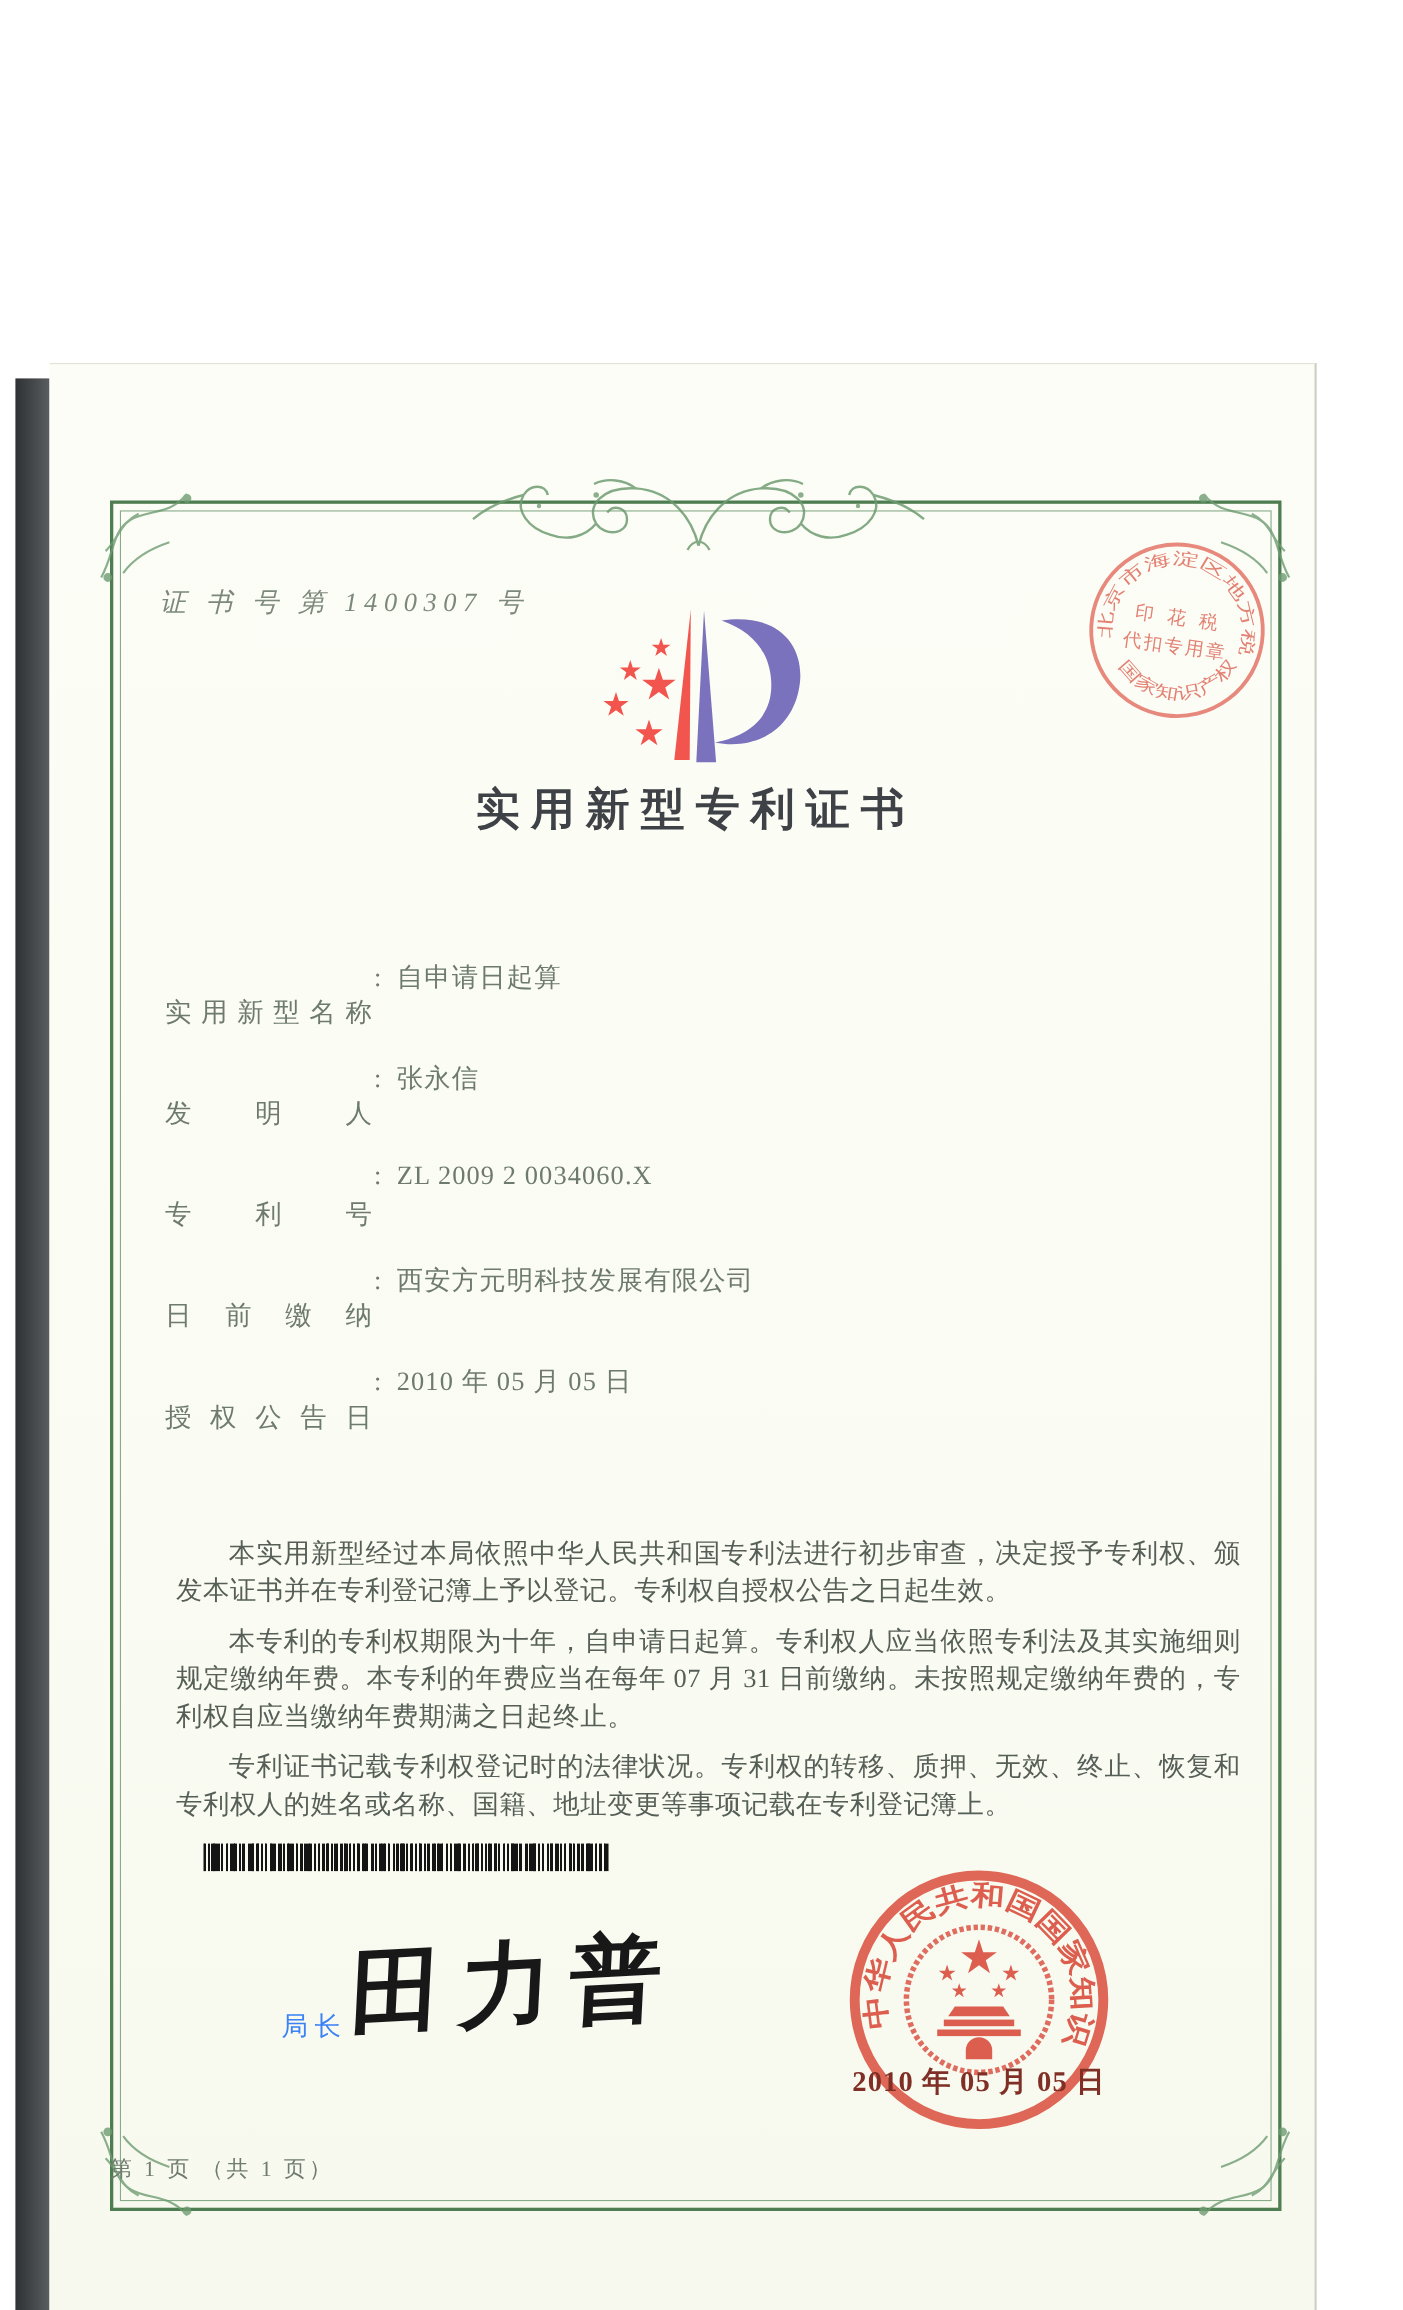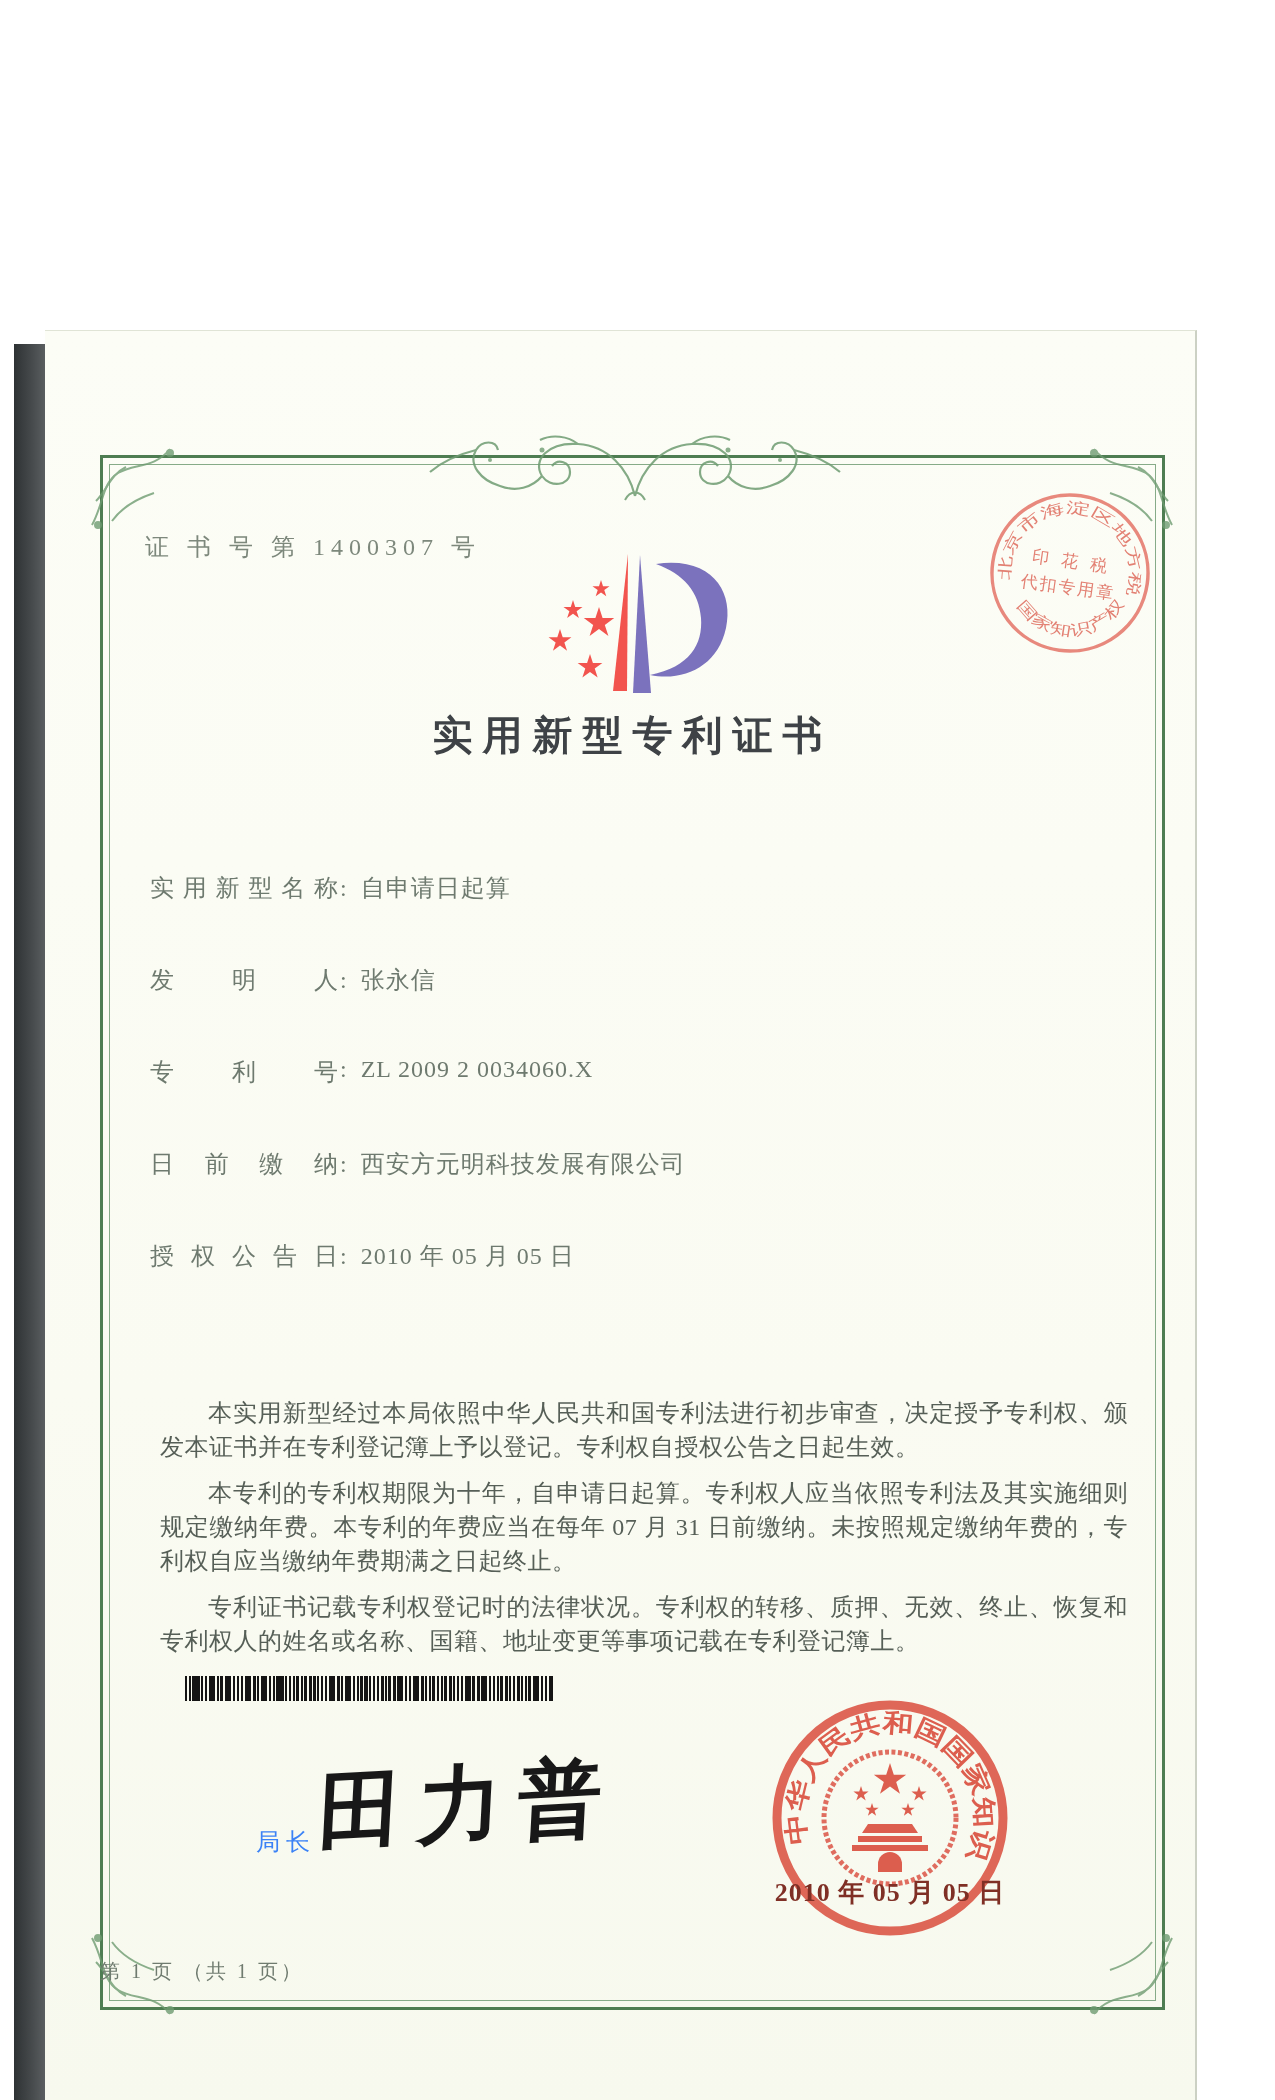--- a/index.html
+++ b/index.html
@@ -23,31 +23,31 @@
     border:3px solid #4e7d52;box-sizing:border-box;
   }
   .frame-inner{
     position:absolute;left:6px;top:6px;right:6px;bottom:6px;
     border:1px solid #86ab88;
   }
   .ornament{position:absolute;pointer-events:none;}
   
   .cert-number{
     position:absolute;left:145px;top:531px;
-    font-size:24px;letter-spacing:6px;color:#7d887c;white-space:nowrap;
+    font-size:24px;letter-spacing:6px;color:#7d887c;white-space:nowrap;font-style:italic;
   }
   .title{
     position:absolute;left:100px;top:708px;width:1065px;text-align:center;
     font-size:40px;font-weight:bold;letter-spacing:10px;color:#3e4246;white-space:nowrap;
   }
   .fields{position:absolute;left:150px;top:872px;width:900px;}
   .field{height:92px;font-size:24px;color:#6e7a6f;white-space:nowrap;}
   .flabel{
     display:inline-block;width:188px;vertical-align:top;
-    text-align:justify;text-align-last:justify;text-justify:inter-character;
+    text-align:justify;text-align-last:justify;text-justify:inter-character;margin-top:32px;
   }
   .fcolon{display:inline-block;margin:0 14px 0 2px;}
   .fvalue{display:inline-block;letter-spacing:1px;}
   .paras{
     position:absolute;left:148px;top:1384px;width:992px;
     font-size:24px;line-height:34px;color:#565f57;text-align:justify;
   }
   .paras p{margin:12px;text-indent:48px;letter-spacing:0.5px;}
   .barcode{
     position:absolute;left:185px;top:1676px;width:368px;height:25px;

